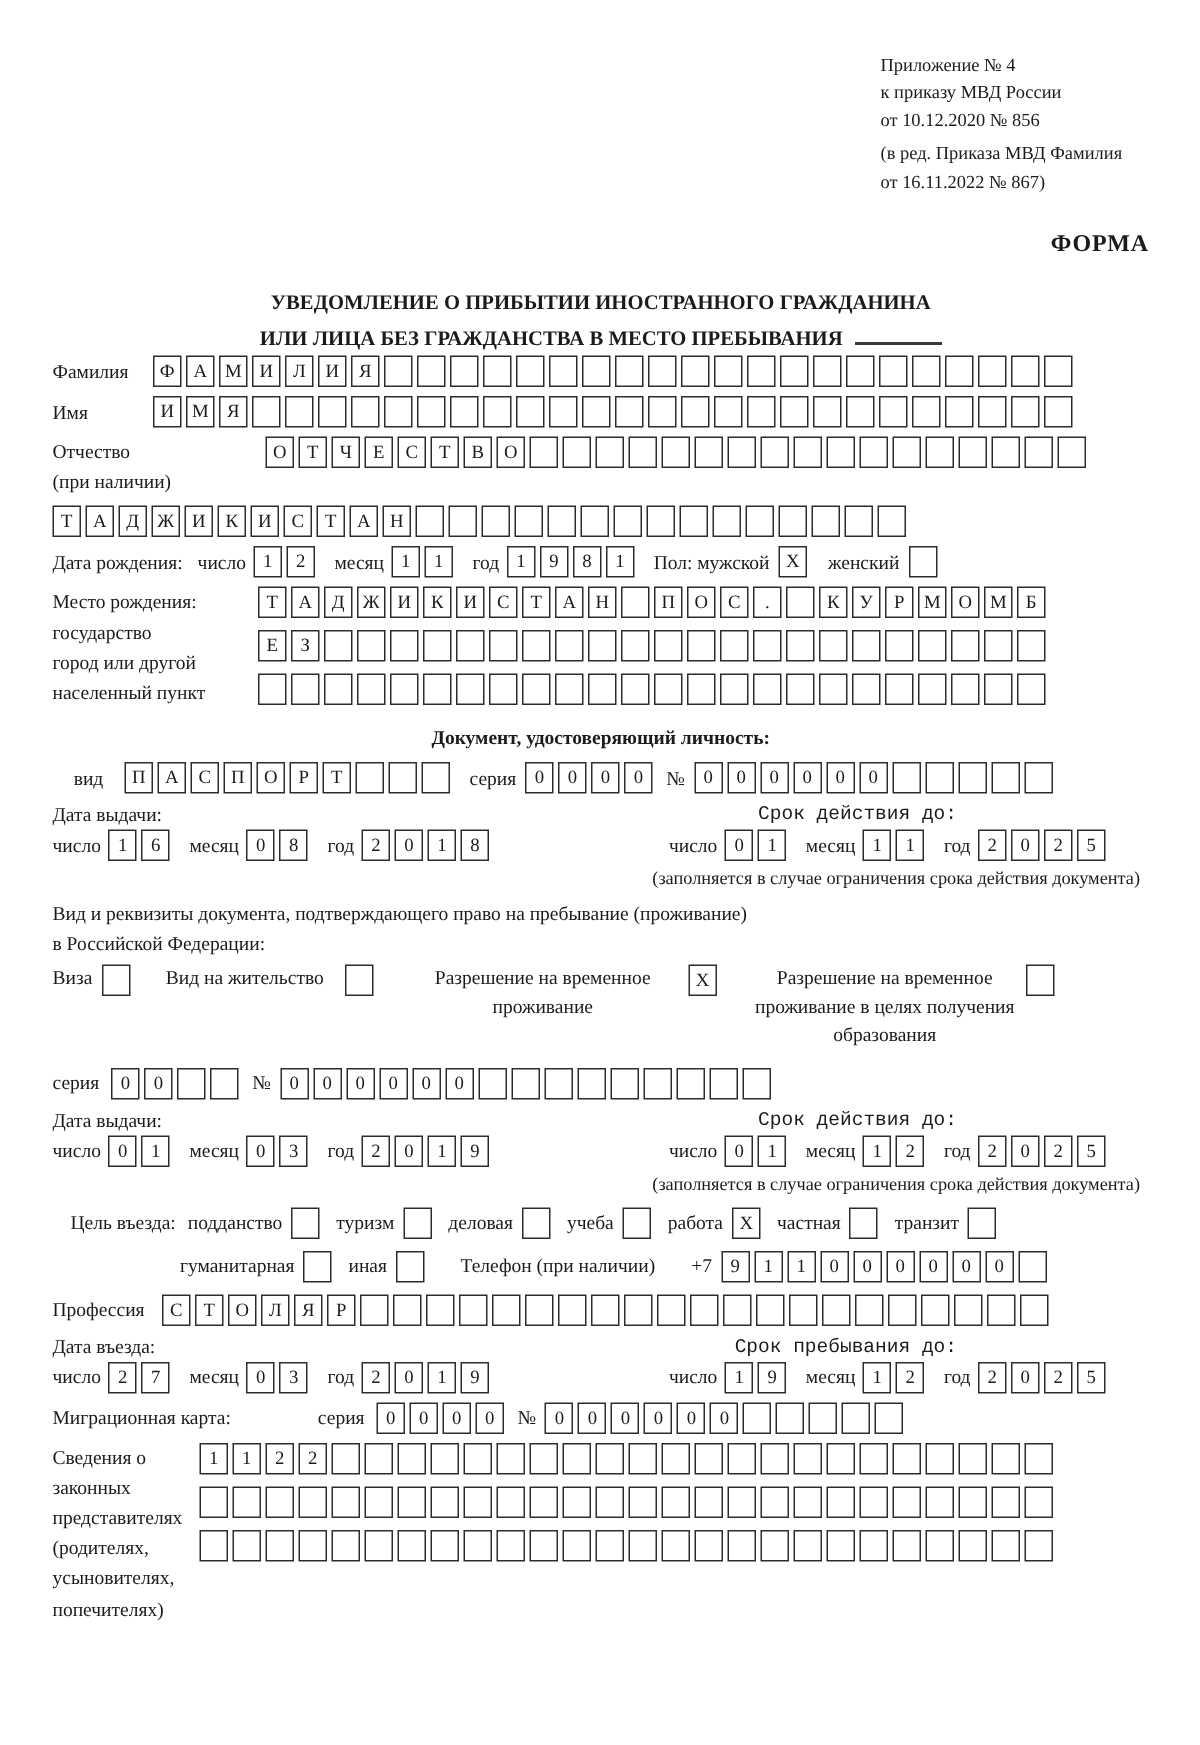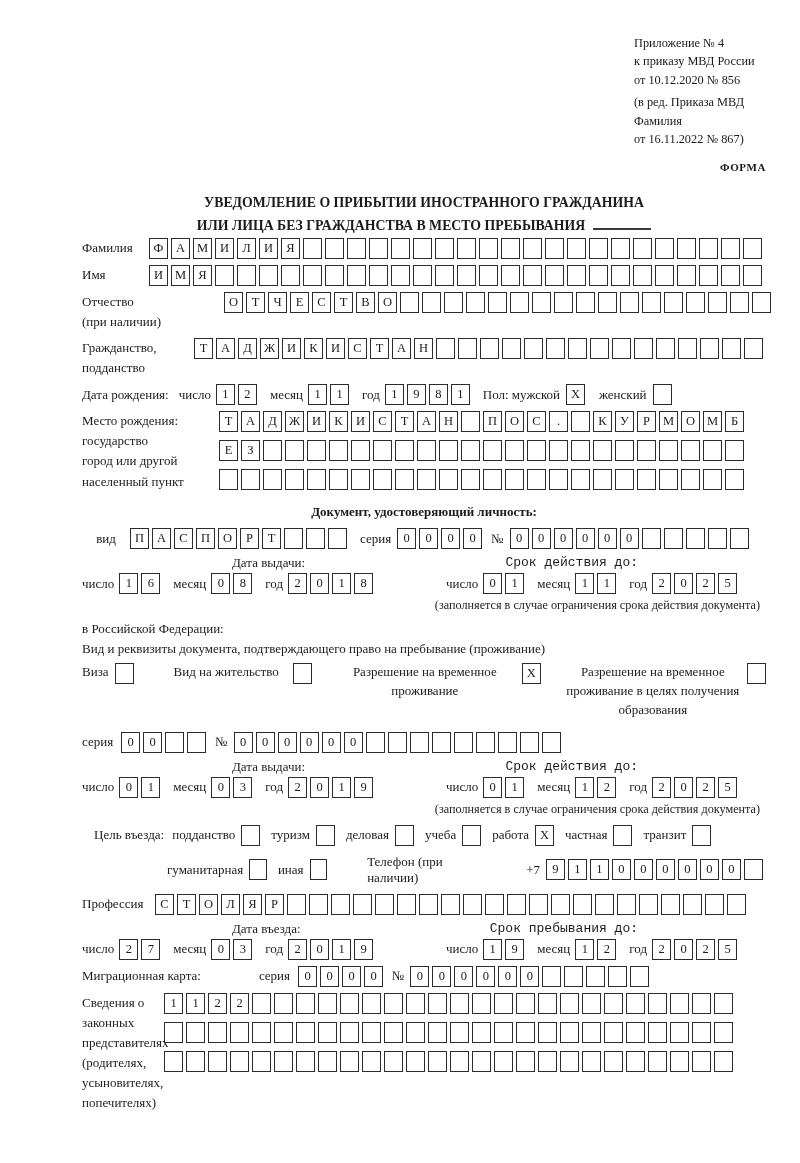--- a/index.html
+++ b/index.html
@@ -1,23 +1,23 @@
 <!DOCTYPE html>
 <html><head>
 <meta charset="utf-8">
 <style>
   html,body{margin:0;padding:0;background:#ffffff;}
   body{width:800px;height:1163px;overflow:hidden;color:#1b1b1b;
        font-family:"Liberation Serif", serif;font-size:13px;}
-  .page{box-sizing:border-box;width:800px;height:940px;padding:34px 34px 0 82px;}
+  .page{box-sizing:border-box;width:800px;height:940px;padding:34px 34px 0 35px;}
 
   
   .hdr{margin-left:552px;font-size:12.3px;line-height:1.5;}
   .hdr .sub{margin-top:4px;}
-  .forma{text-align:right;font-weight:bold;font-size:11px;letter-spacing:.6px;margin-top:12px;}
+  .forma{text-align:right;font-weight:bold;font-size:16px;letter-spacing:.6px;margin-top:24px;}
 
   
   .title{text-align:center;font-weight:bold;font-size:13.8px;line-height:1.7;margin-top:18px;}
   .blank-line{display:inline-block;width:58px;border-bottom:2.2px solid #3a3a3a;height:.9em;margin-left:8px;}
   .sec{font-weight:bold;font-size:12.7px;letter-spacing:.4px;text-align:center;margin:20px 0 16px 0;white-space:nowrap;}
 
   
   .row{display:flex;align-items:center;margin-bottom:6px;}
   .row.top{align-items:flex-start;}
   .flabel{flex:none;line-height:1.55;}
@@ -30,30 +30,30 @@
         background:#fff;}
   .cellrow{margin-bottom:8px;line-height:0;}
   .cb{margin:0 0 0 6px;}
 
   .dl{margin:0 5px 0 10px;}
   .dl.first{margin-left:0;}
   .dpair{display:flex;align-items:center;margin-bottom:6px;}
   .dg{display:flex;align-items:center;}
   .dg.right{margin-left:auto;margin-right:26px;}
   .dheads{display:flex;margin:4px 0 2px 0;}
-  .dheads .h1{margin-left:150px;}
+  .dheads .h1{}
   .dheads .h2{margin-left:auto;margin-right:128px;font-family:Liberation Mono, monospace;}
   .note{font-size:12.2px;text-align:right;margin:-2px 6px 8px 0;}
 
   .intro{margin:4px 0 2px 0;}
   .visa-row{display:flex;align-items:flex-start;margin:6px 0 12px 0;}
   .vlabel{line-height:1.45;}
   .vc{text-align:center;}
   .wtp{width:182px;margin-left:22px;} .wte{width:176px;margin-left:24px;}
-  .ml6{margin-left:6px;} .ml10{margin-left:10px;} .ml14{margin-left:14px;} .ml22{margin-left:40px;}
+  .ml6{margin-left:6px;} .ml10{margin-left:10px;} .ml14{margin-left:14px;} .ml22{margin-left:24px;}
   .purpose-row{display:flex;align-items:center;margin-bottom:8px;flex-wrap:nowrap;margin-left:12px;}
   .purpose-row .pl{margin-left:11px;}
   .purpose-row .pl.first{margin-left:8px;}
   .indent85{margin-left:85px;}
   .rep-note{font-size:12.3px;text-align:center;margin-top:8px;}
 </style>
 </head>
 <body>
 
 <div class="page">
@@ -87,24 +87,20 @@
 
   <div class="row top">
     <div class="flabel w142">
       <div>Отчество</div>
       <div>(при наличии)</div>
     </div>
     <span class="cells"><span class="cell">О</span><span class="cell">Т</span><span class="cell">Ч</span><span class="cell">Е</span><span class="cell">С</span><span class="cell">Т</span><span class="cell">В</span><span class="cell">О</span><span class="cell"></span><span class="cell"></span><span class="cell"></span><span class="cell"></span><span class="cell"></span><span class="cell"></span><span class="cell"></span><span class="cell"></span><span class="cell"></span><span class="cell"></span><span class="cell"></span><span class="cell"></span><span class="cell"></span><span class="cell"></span><span class="cell"></span><span class="cell"></span><span class="cell"></span></span>
   </div>
 
   <div class="row top">
-    <div class="flabel w112">
-      <div>Гражданство,</div>
-      <div>подданство</div>
-    </div>
     <span class="cells"><span class="cell">Т</span><span class="cell">А</span><span class="cell">Д</span><span class="cell">Ж</span><span class="cell">И</span><span class="cell">К</span><span class="cell">И</span><span class="cell">С</span><span class="cell">Т</span><span class="cell">А</span><span class="cell">Н</span><span class="cell"></span><span class="cell"></span><span class="cell"></span><span class="cell"></span><span class="cell"></span><span class="cell"></span><span class="cell"></span><span class="cell"></span><span class="cell"></span><span class="cell"></span><span class="cell"></span><span class="cell"></span><span class="cell"></span><span class="cell"></span><span class="cell"></span></span>
   </div>
 
   <div class="row" style="margin-top:4px;">
     <span class="flabel">Дата рождения:</span>
     <span class="dl">число</span>
     <span class="cells"><span class="cell">1</span><span class="cell">2</span></span>
     <span class="dl">месяц</span>
     <span class="cells"><span class="cell">1</span><span class="cell">1</span></span>
     <span class="dl">год</span>
@@ -157,22 +153,22 @@
       <span class="dl first">число</span>
       <span class="cells"><span class="cell">0</span><span class="cell">1</span></span>
       <span class="dl">месяц</span>
       <span class="cells"><span class="cell">1</span><span class="cell">1</span></span>
       <span class="dl">год</span>
       <span class="cells"><span class="cell">2</span><span class="cell">0</span><span class="cell">2</span><span class="cell">5</span></span>
     </div>
   </div>
   <div class="note">(заполняется в случае ограничения срока действия документа)</div>
 
+  <div class="intro">Вид и реквизиты документа, подтверждающего право на пребывание (проживание)</div>
   <div class="intro">в Российской Федерации:</div>
-  <div class="intro">Вид и реквизиты документа, подтверждающего право на пребывание (проживание)</div>
 
   <div class="visa-row">
     <span class="vlabel">Виза</span>
     <span class="cell cb"></span>
     <span class="vlabel ml22">Вид на жительство</span>
     <span class="cell cb" style="margin-left:14px;"></span>
     <span class="vlabel vc wtp">Разрешение на временное проживание</span>
     <span class="cell cb">X</span>
     <span class="vlabel vc wte">Разрешение на временное проживание в целях получения образования</span>
     <span class="cell cb"></span>
@@ -266,21 +262,21 @@
   </div>
 
   <div class="row" style="margin-top:4px;">
     <span class="flabel">Миграционная карта:</span>
     <span style="margin-left:58px;margin-right:8px;">серия</span>
     <span class="cells"><span class="cell">0</span><span class="cell">0</span><span class="cell">0</span><span class="cell">0</span></span>
     <span class="ml6" style="margin-right:6px;">№</span>
     <span class="cells"><span class="cell">0</span><span class="cell">0</span><span class="cell">0</span><span class="cell">0</span><span class="cell">0</span><span class="cell">0</span><span class="cell"></span><span class="cell"></span><span class="cell"></span><span class="cell"></span><span class="cell"></span></span>
   </div>
 
-  <div class="row top" style="margin-top:6px;">
+  <div class="row top" style="margin-top:6px;gap:16px;">
     <div class="flabel w78">
       <div>Сведения о</div>
       <div>законных</div>
       <div>представителях</div>
       <div>(родителях,</div>
       <div>усыновителях,</div>
       <div>попечителях)</div>
     </div>
     <div style="margin-left:4px;">
       <div class="cellrow"><span class="cells"><span class="cell">1</span><span class="cell">1</span><span class="cell">2</span><span class="cell">2</span><span class="cell"></span><span class="cell"></span><span class="cell"></span><span class="cell"></span><span class="cell"></span><span class="cell"></span><span class="cell"></span><span class="cell"></span><span class="cell"></span><span class="cell"></span><span class="cell"></span><span class="cell"></span><span class="cell"></span><span class="cell"></span><span class="cell"></span><span class="cell"></span><span class="cell"></span><span class="cell"></span><span class="cell"></span><span class="cell"></span><span class="cell"></span><span class="cell"></span></span></div>

